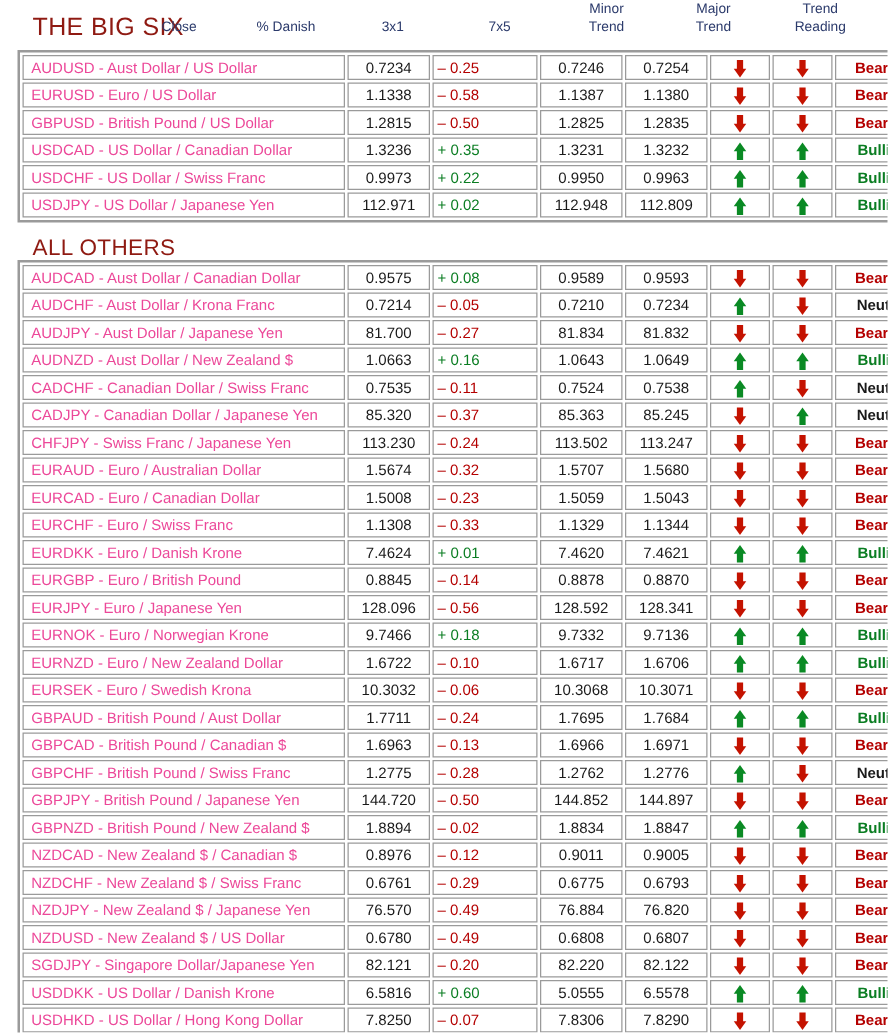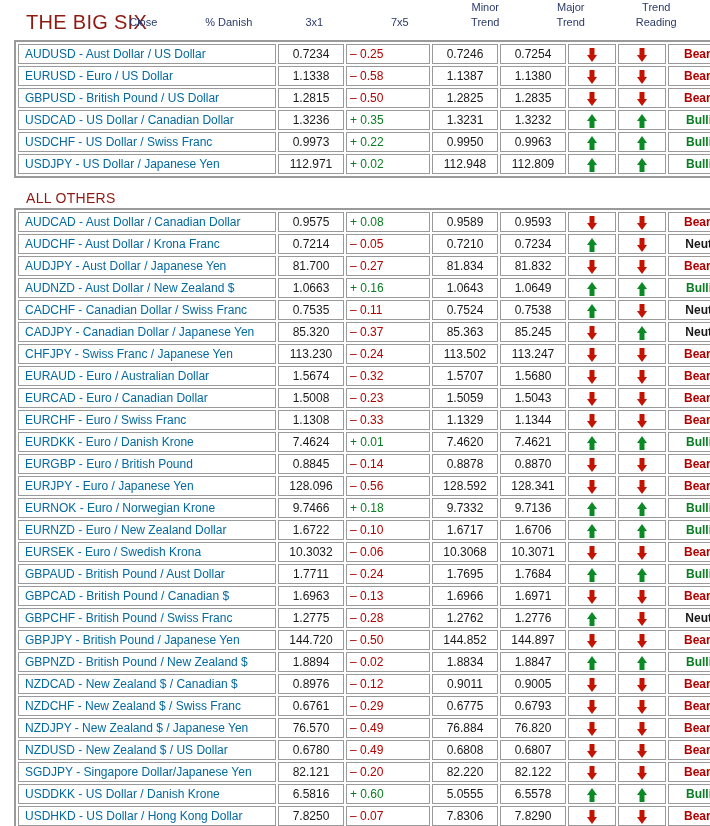--- a/index.html
+++ b/index.html
@@ -45,21 +45,21 @@
   .ftable td {
     border: 1px solid #9a9a9a;
     height: 18px;
     padding: 0 3px;
     font-size: 12px;
     line-height: 18px;
     background: #ffffff;
     white-space: nowrap;
     overflow: hidden;
   }
-  td.pair   { text-align: left; padding-left: 6px; color: #0369a1; }
+  td.pair   { text-align: left; padding-left: 6px; color: #ec4899; }
   td.num    { text-align: center; color: #1a1a1a; }
   td.chg    { text-align: left; font-weight: normal; }
   td.arrow  { text-align: center; padding: 0; }
   td.read   { text-align: center; font-weight: bold; }
 
   .up   { color: #0a7d22; }
   .down { color: #b40000; }
   .neutral-txt { color: #1a1a1a; }
 
   
@@ -89,21 +89,21 @@
     padding-left: 10px;
     color: #8f1a12;
     font-size: 20px;
     letter-spacing: 0.3px;
   }
   .headtable td.two-line span { display: block; }
 
   .section-label {
     margin: 0 0 2px 26px;
     color: #8f1a12;
-    font-size: 14px;
+    font-size: 18px;
     letter-spacing: 0.3px;
     line-height: 16px;
   }
 
   .gap { height: 12px; }
 
   
   .arw {
     display: inline-block;
     width: 11px;

